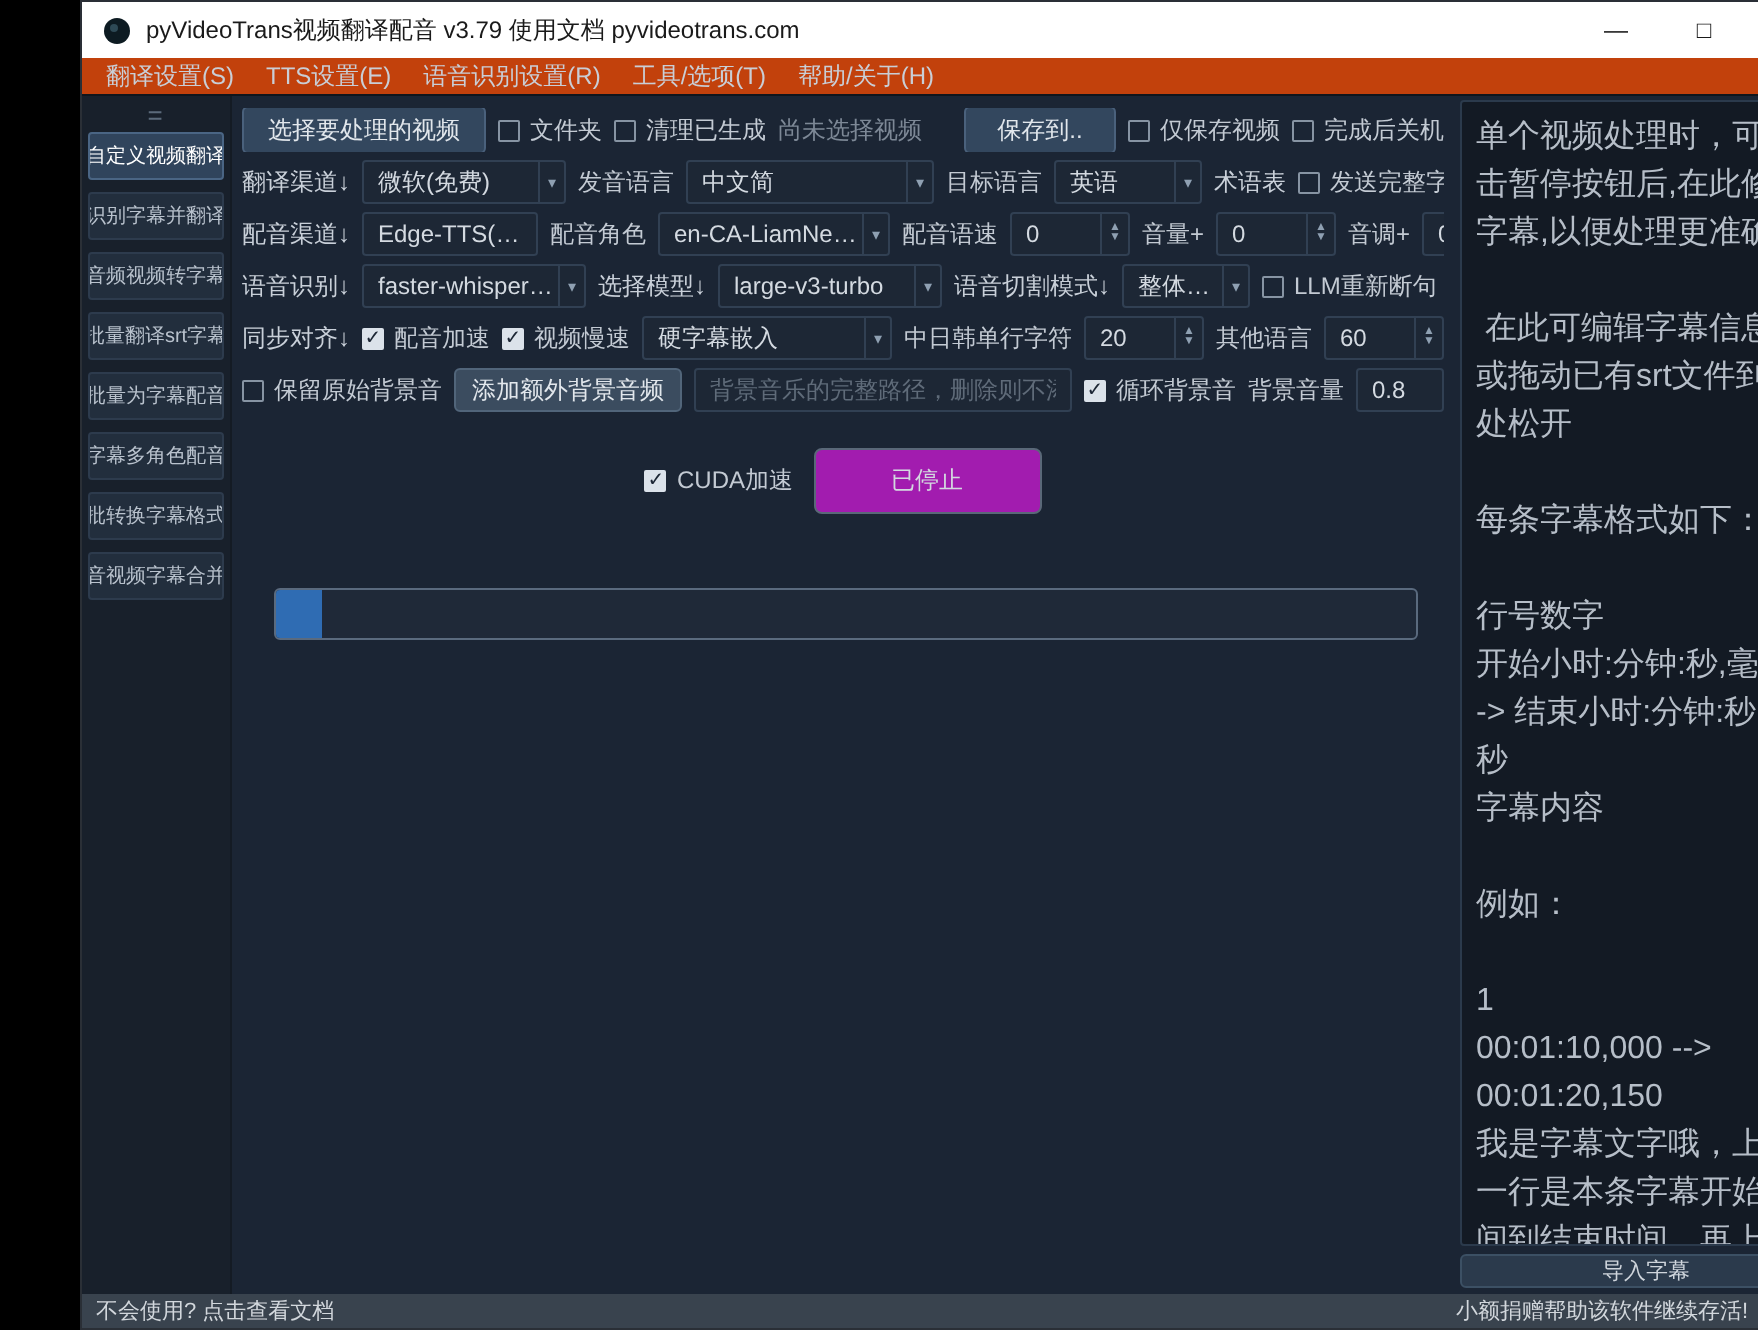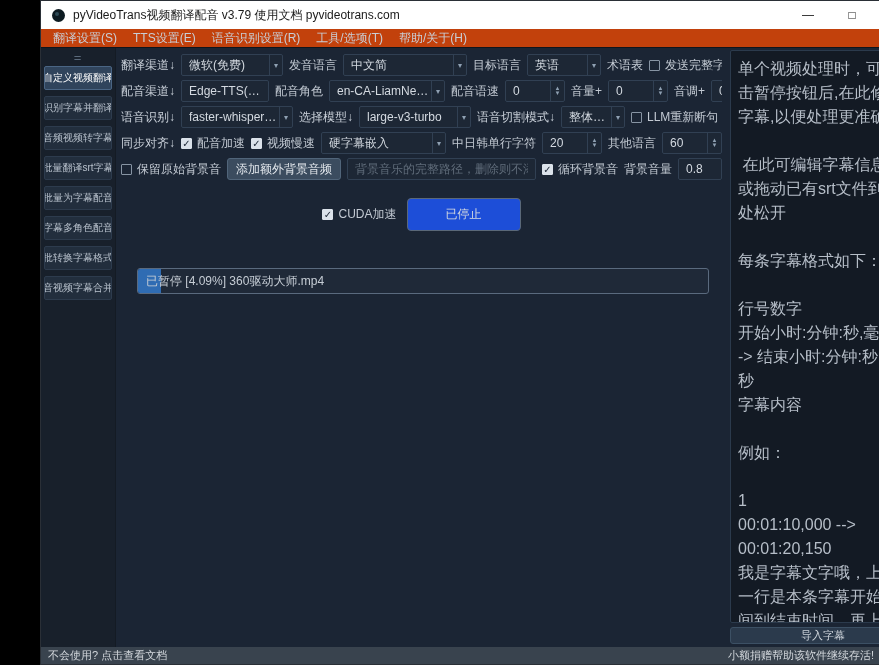--- a/index.html
+++ b/index.html
@@ -30,21 +30,21 @@
 
   
   .main { flex:1; min-width:0; padding:6px 6px 0 5px; position:relative; }
   .frow { display:flex; align-items:center; height:22px; margin-bottom:4px; gap:6px; white-space:nowrap; overflow:hidden; }
   .lbl { color:#c3cad3; font-size:12px; flex:none; }
   .lbl.link { color:#c9d0d9; }
   .muted { color:#7d8896; }
 
   .btn { background:#33475e; border:1px solid #4a617c; border-radius:3px; color:#e2e7ec; height:24px; display:flex; align-items:center; justify-content:center; padding:0 12px; font-size:12px; flex:none; }
   .btn.bgm { background:#3b4c5f; border-color:#51657a; height:22px; padding:0 8px; }
-  .btn.stop { background:#1d4ed8; border:1px solid #5a6878; width:114px; height:33px; border-radius:4px; color:#d3d8df; }
+  .btn.stop { background:#a21caf; border:1px solid #5a6878; width:114px; height:33px; border-radius:4px; color:#d3d8df; }
 
   .dd { background:#1d2735; border:1px solid #314053; border-radius:2px; height:22px; display:flex; align-items:center; padding:0 0 0 7px; color:#d4dae1; font-size:12px; flex:none; min-width:0; }
   .dd .dtext { overflow:hidden; text-overflow:ellipsis;text-align:right; }
   .dd .arw { margin-left:auto; border-left:1px solid #314053; align-self:stretch; display:flex; align-items:center; padding:0 4px; color:#8fa0b2; font-size:8px; flex:none; }
 
   .spin { background:#1d2735; border:1px solid #314053; border-radius:2px; height:22px; display:flex; align-items:center; padding-left:7px; color:#d4dae1; font-size:12px; flex:none; }
   .spin .sval { flex:1; }
   .spin .sbtns { display:flex; flex-direction:column; justify-content:center; border-left:1px solid #314053; align-self:stretch; width:14px; color:#8fa0b2; font-size:6px; line-height:5px; text-align:center; }
 
   .tinput { background:#1d2735; border:1px solid #314053; border-radius:2px; height:22px; color:#d4dae1; font-size:12px; padding:0 7px; outline:none; font-family:inherit; }
@@ -107,20 +107,41 @@
       <div class="side-btn">音频视频转字幕</div>
       <div class="side-btn">批量翻译srt字幕</div>
       <div class="side-btn">批量为字幕配音</div>
       <div class="side-btn">字幕多角色配音</div>
       <div class="side-btn">批转换字幕格式</div>
       <div class="side-btn">音视频字幕合并</div>
     </div>
 
     <div class="main">
 
+      <div class="frow">
+        <div class="btn">选择要处理的视频</div>
+        <div class="cb">
+          <span class="box"></span>
+          <span>文件夹</span>
+        </div>
+        <div class="cb">
+          <span class="box"></span>
+          <span>清理已生成</span>
+        </div>
+        <span class="lbl muted">尚未选择视频</span>
+        <div class="btn" style="margin-left:auto; width:76px;">保存到..</div>
+        <div class="cb">
+          <span class="box"></span>
+          <span>仅保存视频</span>
+        </div>
+        <div class="cb">
+          <span class="box"></span>
+          <span>完成后关机</span>
+        </div>
+      </div>
 
       <div class="frow">
         <span class="lbl link">翻译渠道↓</span>
         <div class="dd w102">
           <span class="dtext">微软(免费)</span>
           <span class="arw">▾</span>
         </div>
         <span class="lbl">发音语言</span>
         <div class="dd w124">
           <span class="dtext">中文简</span>
@@ -253,21 +274,20 @@
           <span class="box on">
               <span>✓</span>
             </span>
           <span>CUDA加速</span>
         </div>
         <div class="btn stop">已停止</div>
       </div>
 
       <div class="progress">
         <span class="fill" style="width: 4.09%;"></span>
-        <span class="ptext">已暂停 [4.09%] 360驱动大师.mp4</span>
       </div>
 
     </div>
 
     <div class="rightpanel">
       <div class="subtitle-box">单个视频处理时，可点击暂停按钮后,在此修改字幕,以便处理更准确
 
  在此可编辑字幕信息，或拖动已有srt文件到此处松开
 
 每条字幕格式如下：

